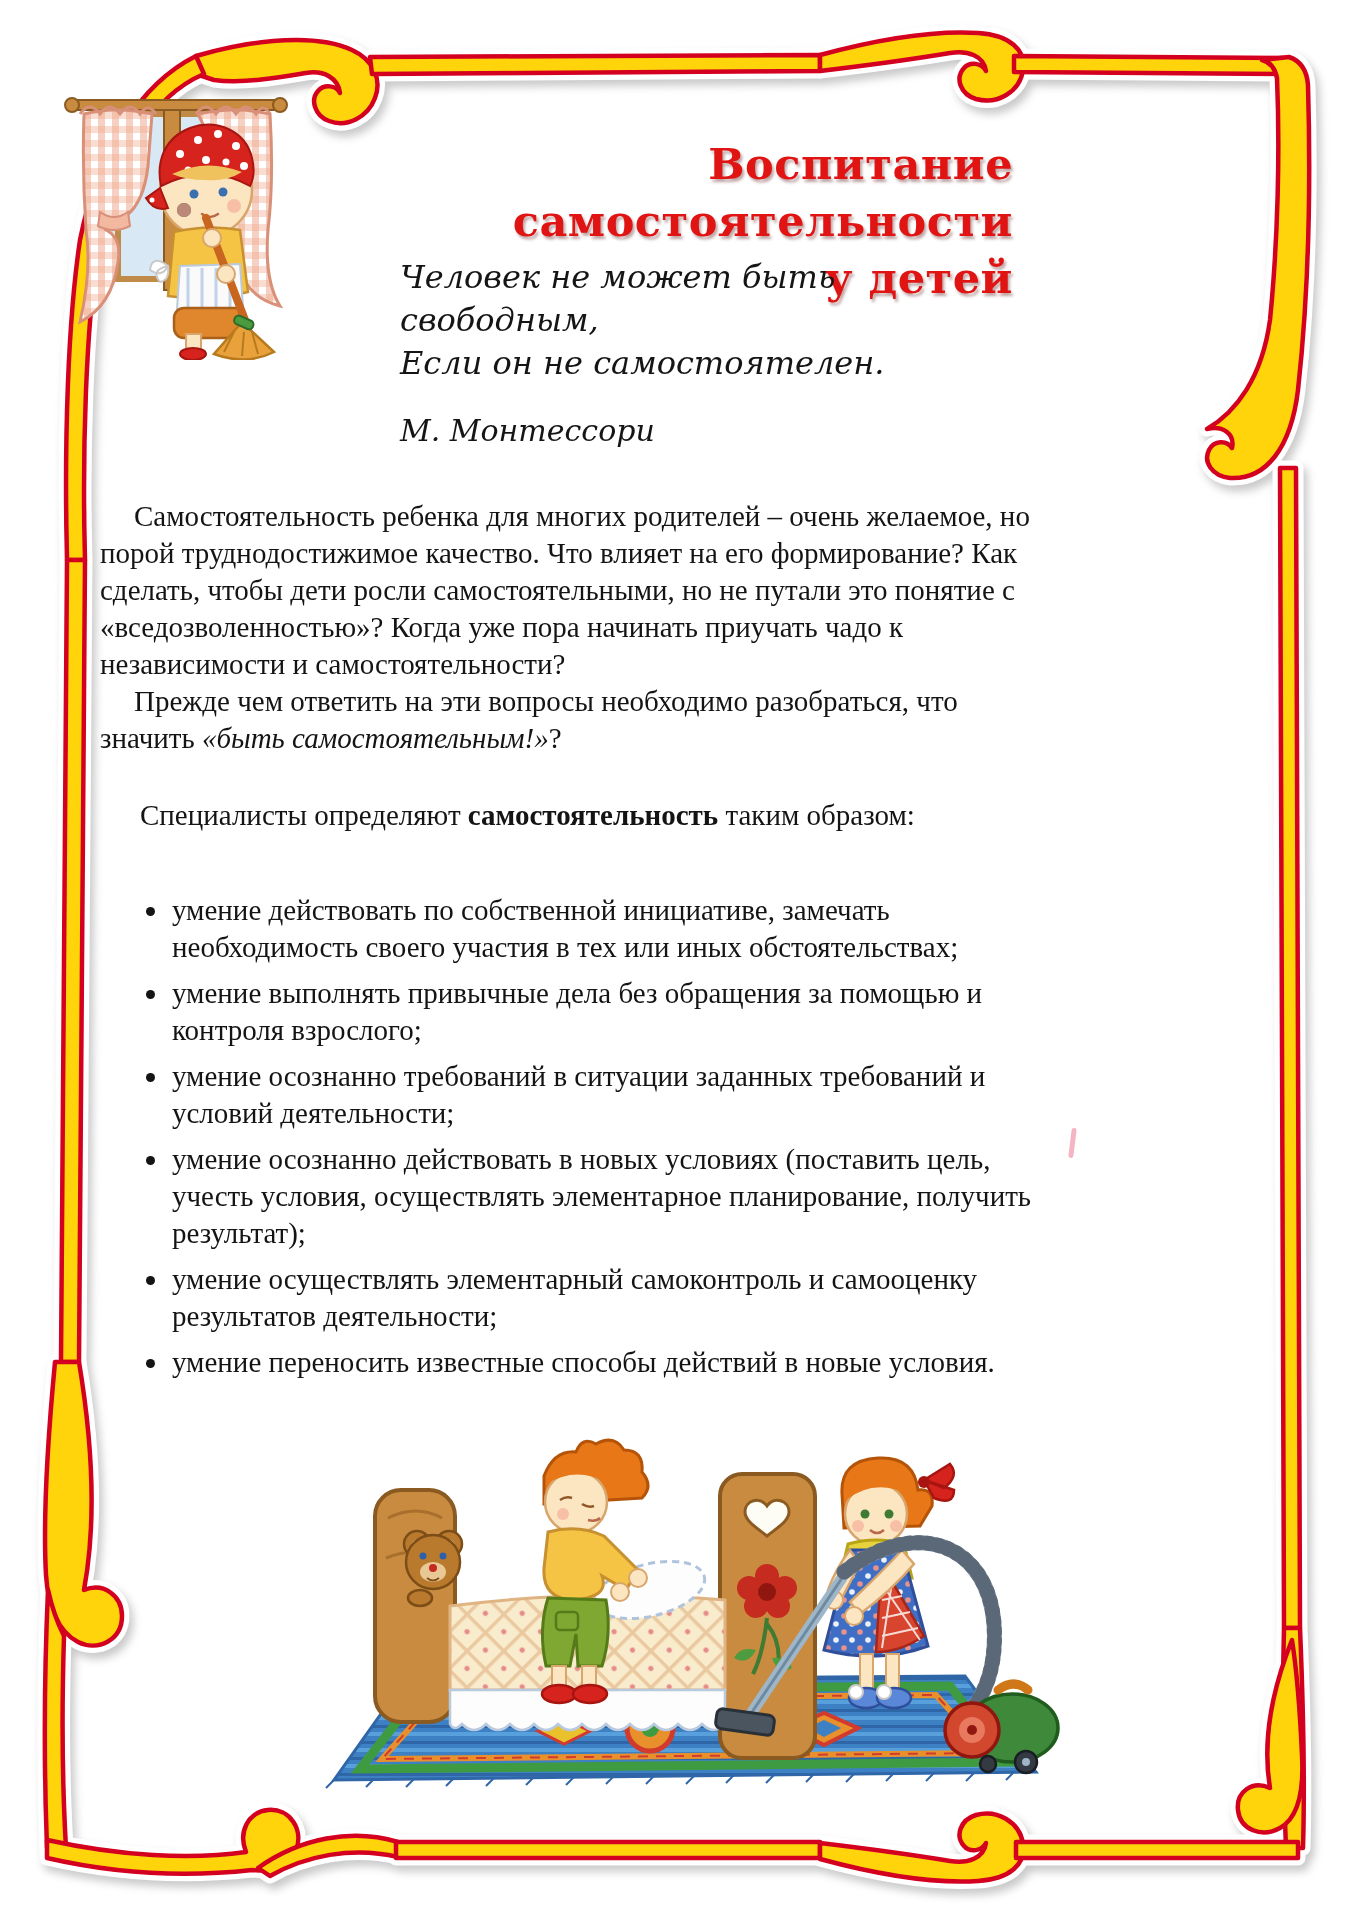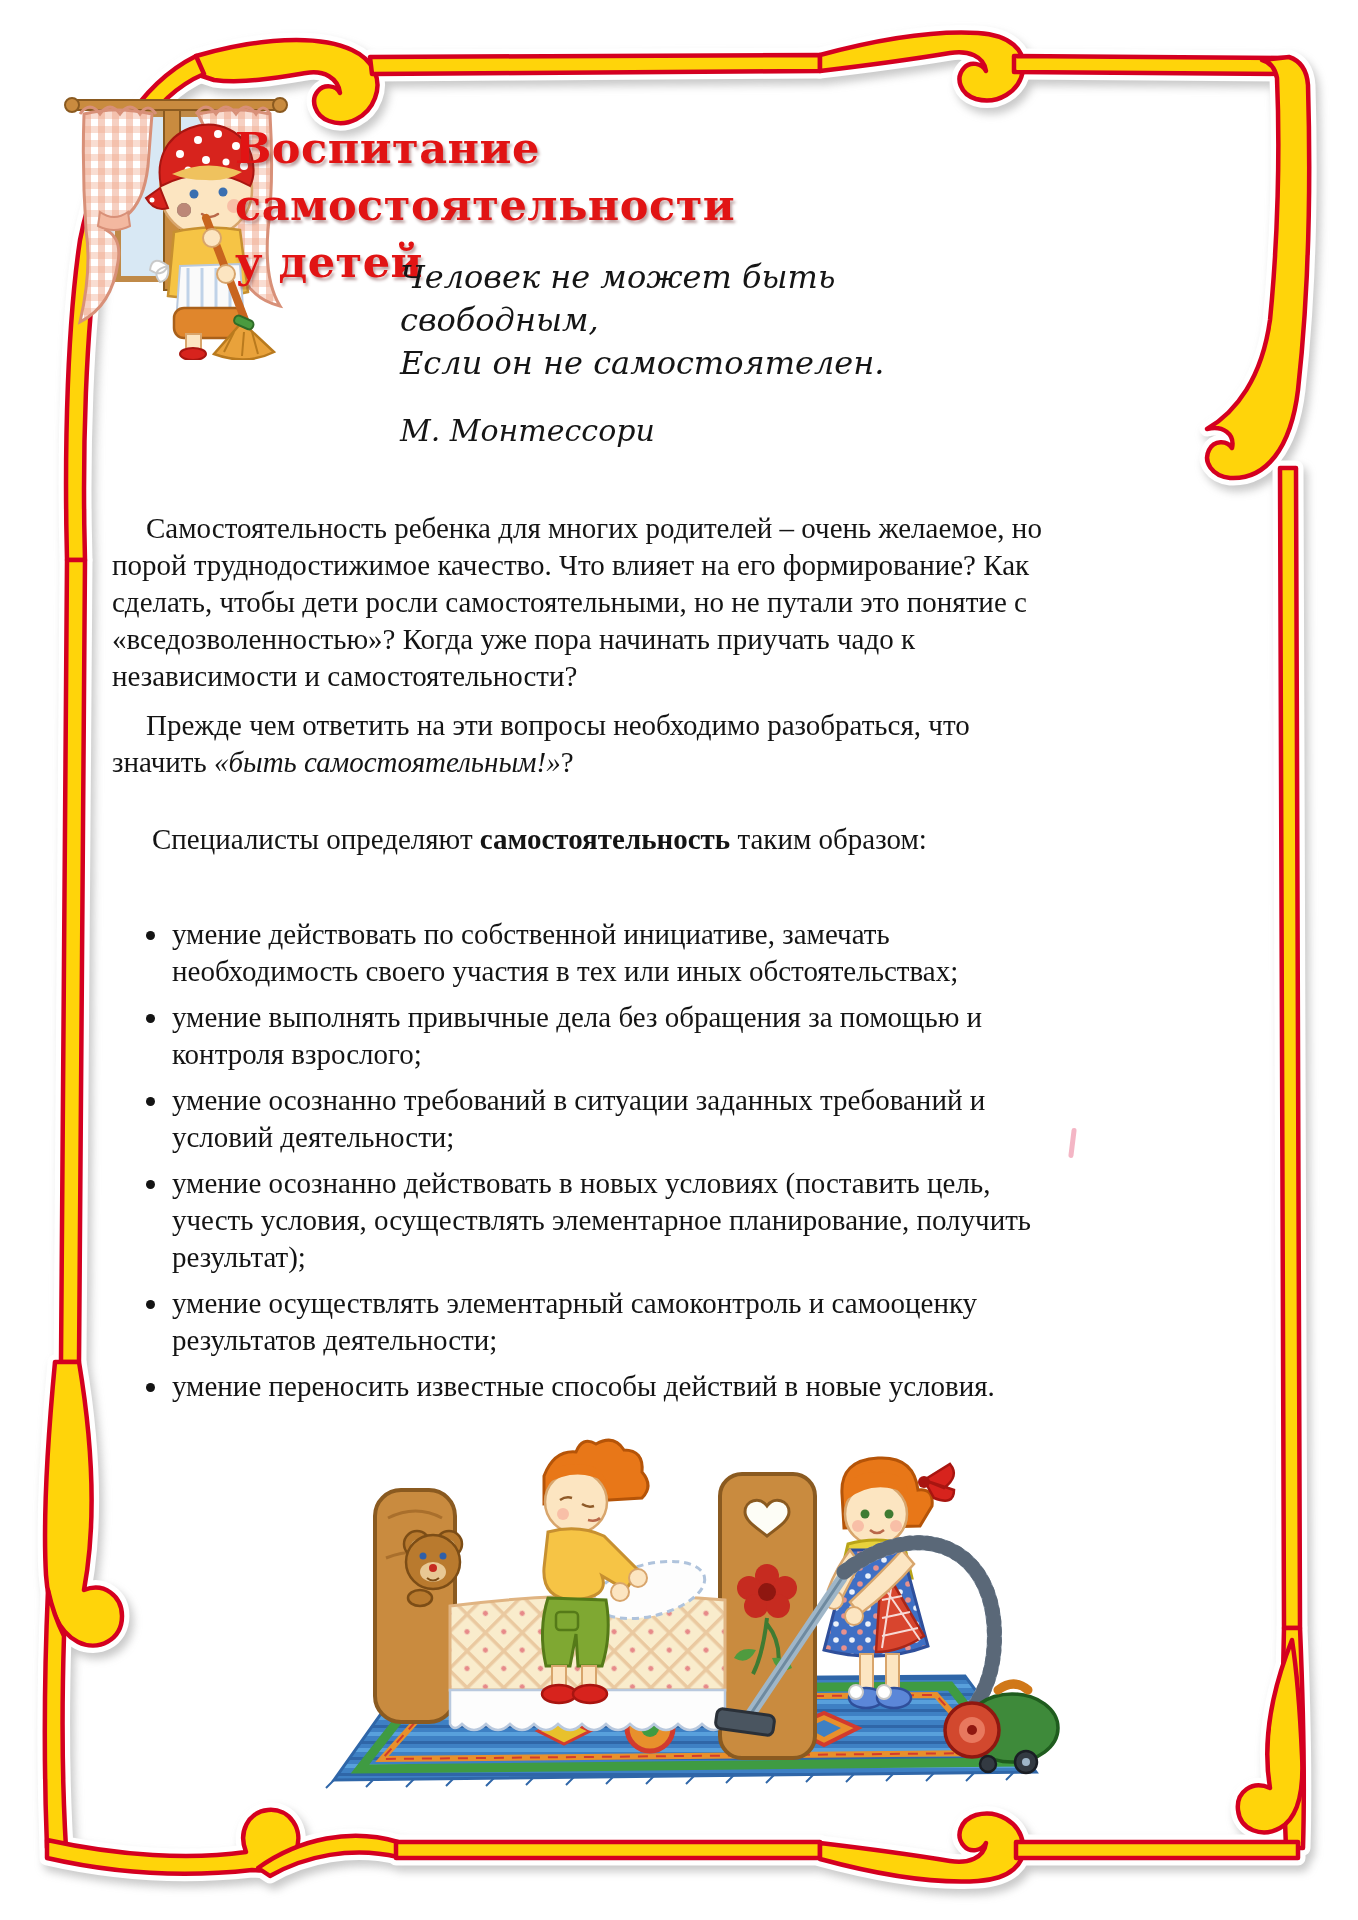--- a/index.html
+++ b/index.html
@@ -6,34 +6,34 @@
   .page{
     position:relative;width:1358px;height:1920px;background:#fff;overflow:hidden;
     font-family:"Liberation Serif", serif;color:#111;
   }
   
   svg.border{position:absolute;left:0;top:0;width:1358px;height:1920px;
     filter:drop-shadow(4px 6px 4px rgba(100,100,100,.35));}
   .b-halo use{fill:#ffffff;stroke:#ffffff;stroke-width:15;stroke-linejoin:round;stroke-linecap:round;}
   .b-fill use{fill:#FFD40A;stroke:#D40020;stroke-width:4.5;stroke-linejoin:round;stroke-linecap:round;}
   
-  .title-block{position:absolute;left:235px;top:120px;width:778px;text-align:left;}
+  .title-block{position:absolute;left:235px;top:136px;width:778px;text-align:right;}
   .title-line{
     font-family:"DejaVu Serif", serif;font-weight:bold;font-size:43px;line-height:57px;
     color:#E11414;letter-spacing:.5px;
     text-shadow:2px 3px 3px rgba(110,50,50,.45);
   }
   
   .epigraph{position:absolute;left:400px;top:256px;width:616px;text-align:left;
     font-family:"DejaVu Serif", serif;font-style:italic;font-size:32px;line-height:43px;color:#151515;}
   .epigraph .author{margin-top:24px;font-size:30px;padding-right:2px;}
   
   .body-text{position:absolute;left:100px;top:498px;width:958px;
     font-size:29px;line-height:37px;color:#141414;}
-  .body-text p{margin:12px;text-indent:34px;}
+  .body-text p{margin:0;text-indent:34px;}
   .body-text p.def{margin-top:40px;text-indent:40px;}
   .body-text .q-italic{font-style:italic;}
   .body-text .term-bold{font-weight:bold;}
   .body-text ul{margin:58px 0 0 0;padding:0 0 0 70px;list-style:disc;}
   .body-text li{margin:0 0 9px 0;padding-left:2px;}
   
   .illus-top{position:absolute;left:56px;top:70px;width:240px;height:290px;}
   .illus-bottom{position:absolute;left:320px;top:1428px;width:755px;height:372px;}
   .pink-mark{position:absolute;left:1070px;top:1128px;width:5px;height:30px;
     background:#F2A9BB;transform:rotate(7deg);border-radius:3px;opacity:.85;}

